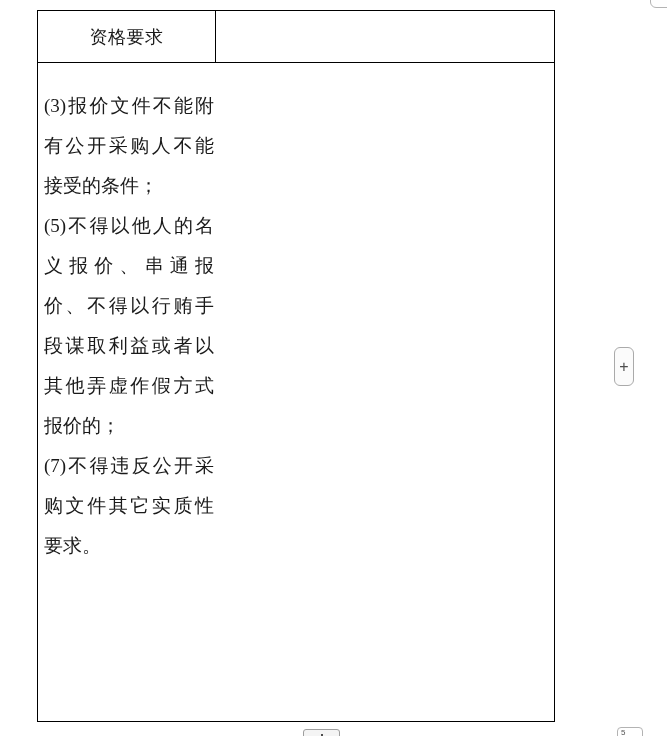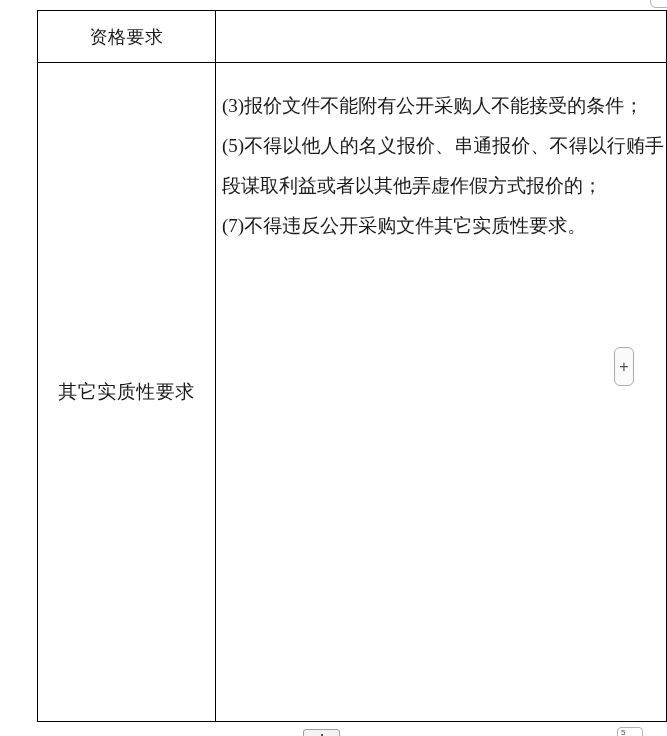--- a/index.html
+++ b/index.html
@@ -10,21 +10,21 @@
     background: #ffffff;
     overflow: hidden;
     position: relative;
     font-family: "Liberation Serif", "DejaVu Serif", serif;
     color: #1a1a1a;
   }
   .doc-table {
     position: absolute;
     left: 37px;
     top: 10px;
-    width: 630px;
+    width: 518px;
     height: 712px;
     border: 1px solid #000000;
     box-sizing: border-box;
     display: grid;
     grid-template-columns: 178px 1fr;
     grid-template-rows: 52px 1fr;
     background: #ffffff;
   }
   .cell {
     box-sizing: border-box;
@@ -113,23 +113,20 @@
   }
 </style>
 </head>
 <body>
 
 <div class="doc-table">
   <div class="cell col-left row-top label-cell label-qualification">
     <span>资格要求</span>
   </div>
   <div class="cell row-top"></div>
-  <div class="cell col-left label-cell label-other">
-    <span>其它实质性要求</span>
-  </div>
   <div class="cell req-cell">
       <p class="req-item">(3)报价文件不能附有公开采购人不能接受的条件；</p>
       <p class="req-item">(5)不得以他人的名义报价、串通报价、不得以行贿手段谋取利益或者以其他弄虚作假方式报价的；</p>
       <p class="req-item">(7)不得违反公开采购文件其它实质性要求。</p>
     </div>
 </div>
 
 <div class="float-btn btn-top-right"></div>
 
 <div class="float-btn btn-insert-plus">

